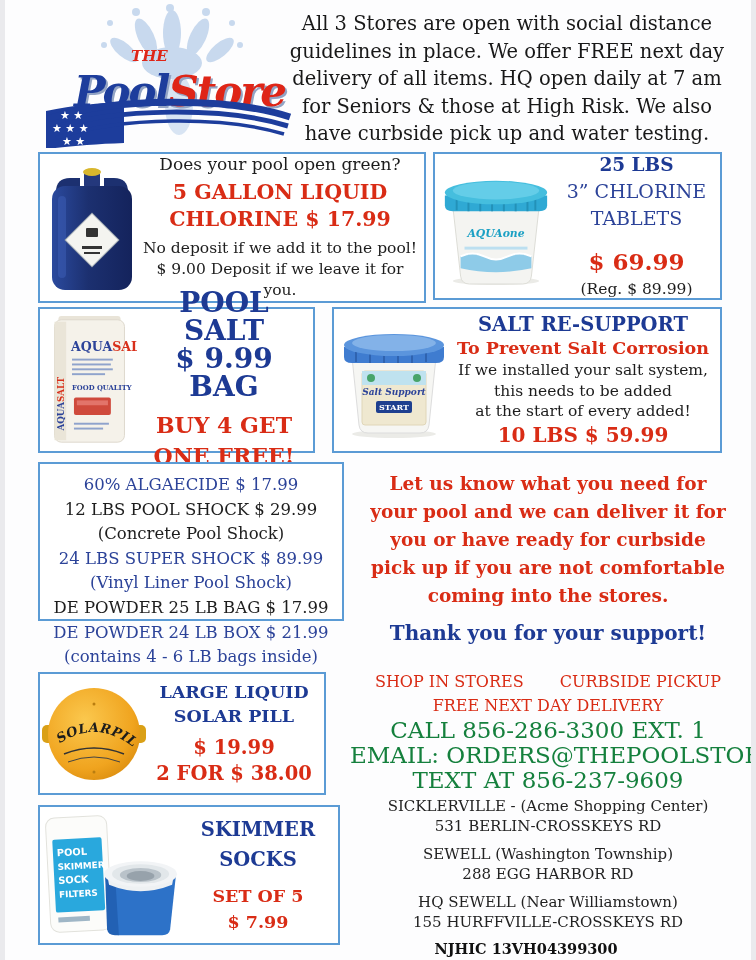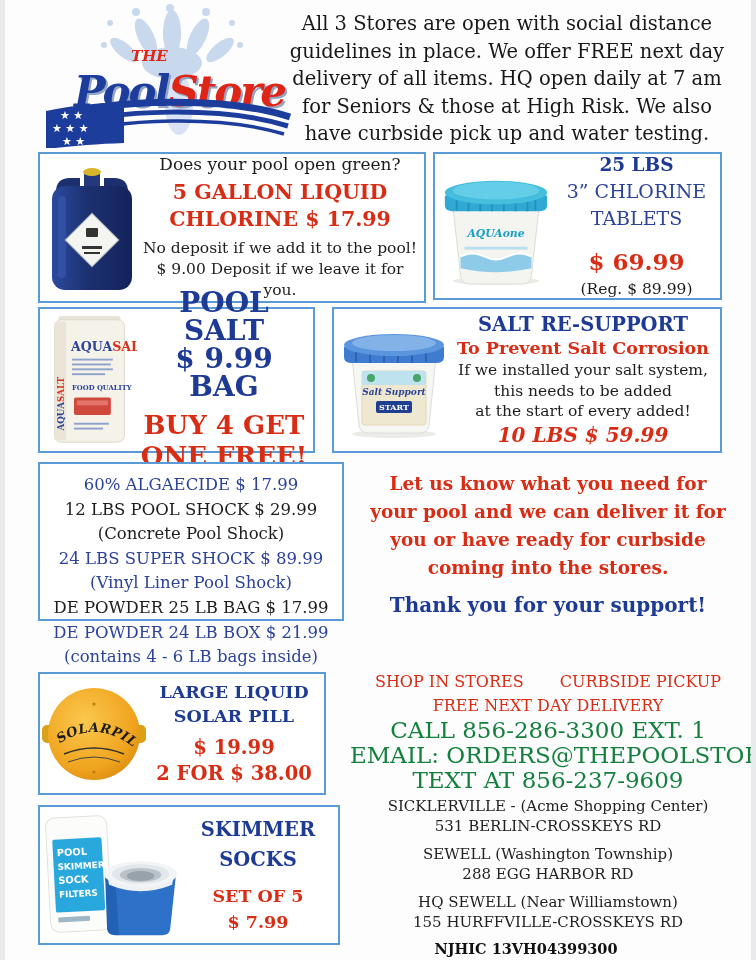--- a/index.html
+++ b/index.html
@@ -44,27 +44,27 @@
   .chl-title{ font-size:20.5px; line-height:27px; }
   .chl-note { font-size:15.5px; line-height:21px; }
   .chl-note-first { margin-top:5px; }
 
   .tab-weight{ font-size:18.5px; line-height:26px; }
   .tab-line  { font-size:19px;  line-height:27px; }
   .tab-price { font-size:23px;  line-height:30px;margin-top:15px; }
   .tab-reg   { font-size:15.5px; line-height:24px; }
 
   .salt-title{ font-size:28px; line-height:28px; }
-  .salt-promo{ font-size:26px; line-height:31px; }
+  .salt-promo{ font-size:22px; line-height:31px; }
   .salt-promo-first { margin-top:9px; }
 
   .rs-title   { font-size:19.5px; line-height:25px; }
   .rs-subtitle{ font-size:17.5px; line-height:23px; }
   .rs-line    { font-size:15.5px; line-height:20.5px; }
-  .rs-price   { font-size:20px; line-height:25px; margin-top:1px;font-style:italic; }
+  .rs-price   { font-size:20px; line-height:25px; margin-top:1px; }
 
   .chem-line { font-size:16.5px; line-height:24.6px; white-space:nowrap; }
   .chem-line.blue  { color:#2c4399; }
   .chem-line.black { color:#1d1d1d; }
 
   .sol-title { font-size:17.5px; line-height:24px; }
   .sol-price { font-size:19.5px; line-height:26px; }
   .sol-price-first { margin-top:7px; }
 
   .sk-title { font-size:19.5px; line-height:30px; }
@@ -274,20 +274,21 @@
   <div class="chem-line blue">(Vinyl Liner Pool Shock)</div>
   <div class="chem-line black">DE POWDER 25 LB BAG $ 17.99</div>
   <div class="chem-line blue">DE POWDER 24 LB BOX $ 21.99</div>
   <div class="chem-line blue">(contains 4 - 6 LB bags inside)</div>
 </div>
 
 <div class="message-block">
   <div class="msg-red">Let us know what you need for</div>
   <div class="msg-red">your pool and we can deliver it for</div>
   <div class="msg-red">you or have ready for curbside</div>
+  <div class="msg-red">pick up if you are not comfortable</div>
   <div class="msg-red">coming into the stores.</div>
   <div class="msg-thanks">Thank you for your support!</div>
 </div>
 
 <div class="pbox box-solar">
   <svg class="prod-img" width="104" height="100" viewBox="0 0 104 100">
     <defs>
       <radialGradient id="sp" cx="0.4" cy="0.35" r="0.75">
         <stop offset="0" stop-color="#fbc84e"></stop>
           <stop offset="0.7" stop-color="#f0a41f"></stop>

